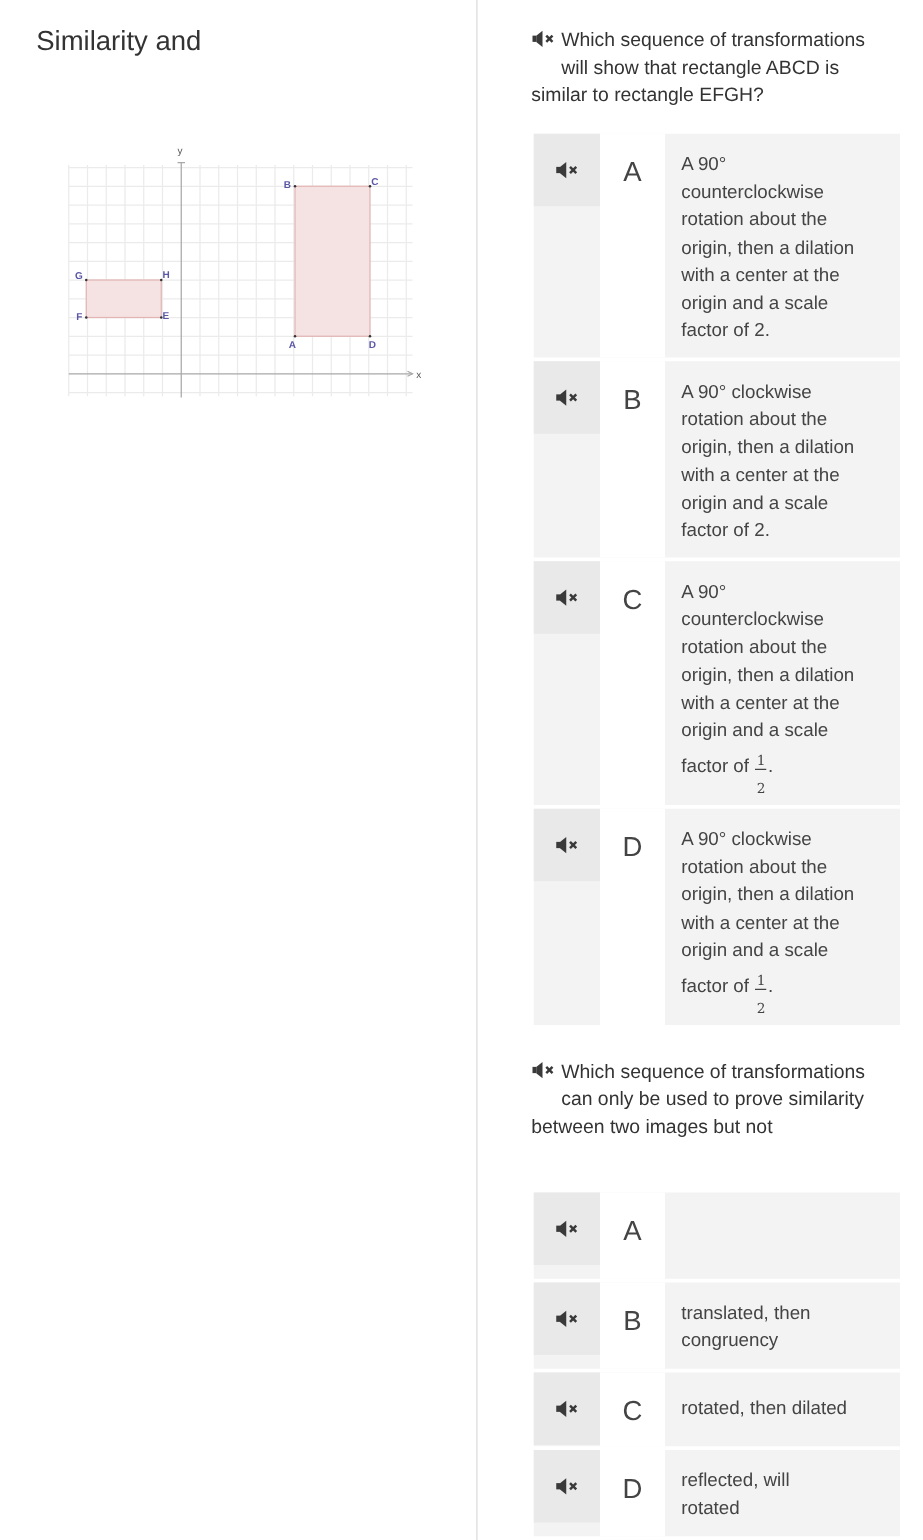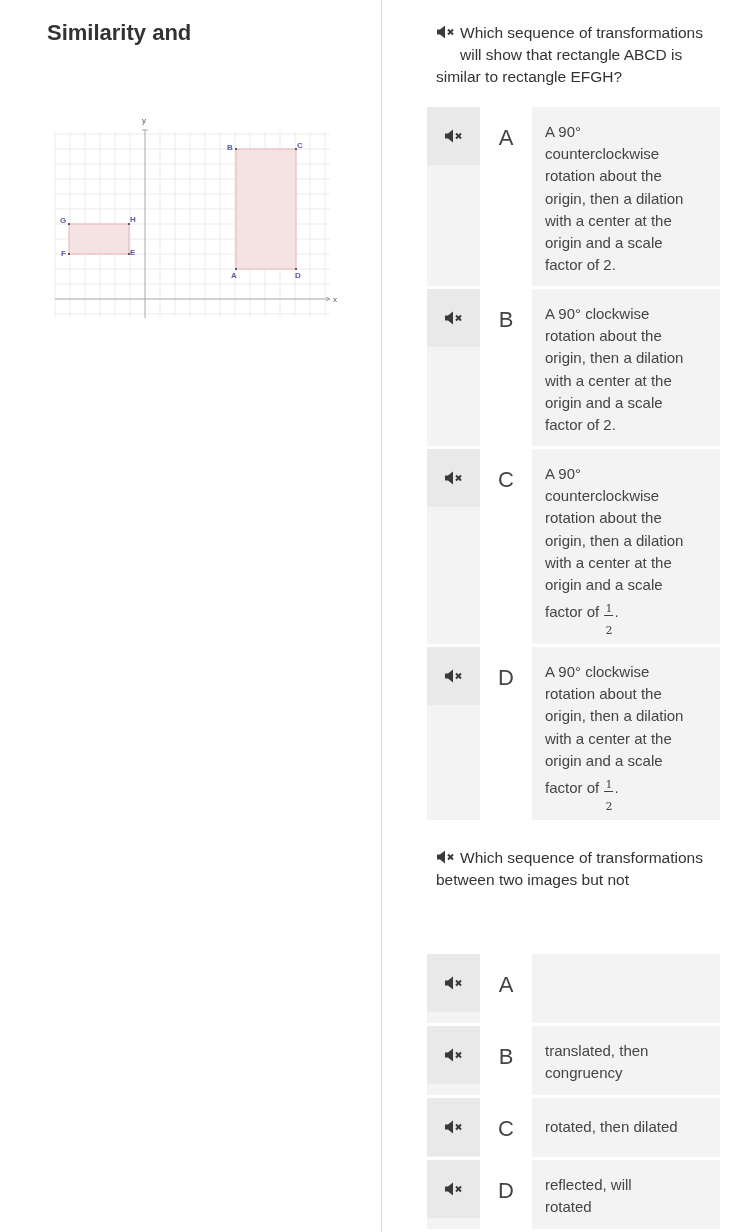--- a/index.html
+++ b/index.html
@@ -3,26 +3,26 @@
 <meta charset="utf-8">
 <style>
   html, body { margin: 0; padding: 0; }
   body {
     width: 738px; height: 1232px; background: #ffffff; position: relative; overflow: hidden;
     font-family: "Liberation Sans", sans-serif; color: #333;
   }
   .left-pane { position: absolute; left: 0; top: 0; width: 381px; height: 1232px; }
   .divider { position: absolute; left: 381px; top: 0; width: 1px; height: 1232px; background: #dcdcdc; }
   .title {
-    position: absolute; left: 47px; top: 20px; font-size: 22px; line-height: 25px; color: #333; margin: 0; font-weight: bold;
+    position: absolute; left: 29px; top: 20px; font-size: 22px; line-height: 25px; color: #333; margin: 0; font-weight: normal;
   }
   .graph { position: absolute; left: 50px; top: 112px; width: 300px; height: 210px; }
   .right-pane { position: absolute; left: 382px; top: 0; width: 356px; height: 1232px; }
   .question {
-    position: absolute; left: 54px; width: 300px; font-size: 15.5px; line-height: 22px; color: #333;
+    position: absolute; left: 43px; width: 300px; font-size: 15.5px; line-height: 22px; color: #333;
   }
   .question .q-first { display: block; }
   .question .indent { padding-left: 24px; }
   .spk {
     display: inline-block; width: 20px; height: 14px; vertical-align: -1px; margin-right: 4px;
   }
   .options { position: absolute; left: 45px; width: 293px; }
   .option {
     display: flex; background: #f3f3f3; margin-bottom: 3px; cursor: pointer; position: relative;
   }
@@ -228,20 +228,21 @@
       </div>
     </div>
   </div>
 
   <div class="question" style="top:847px;">
     <span class="q-first">
       <svg class="spk">
           <use href="#spk-sym"></use>
         </svg><span>Which sequence of transformations</span>
     </span>
+    <span class="q-first indent">can only be used to prove similarity</span>
     <span class="q-first">between two images but not</span>
   </div>
 
   <div class="options" style="top:954px;">
     <div class="option" style="height:69px;">
       <div class="opt-spk">
           <div class="spk-bg">
             <svg class="spk" style="margin:0">
               <use href="#spk-sym"></use>
             </svg>

